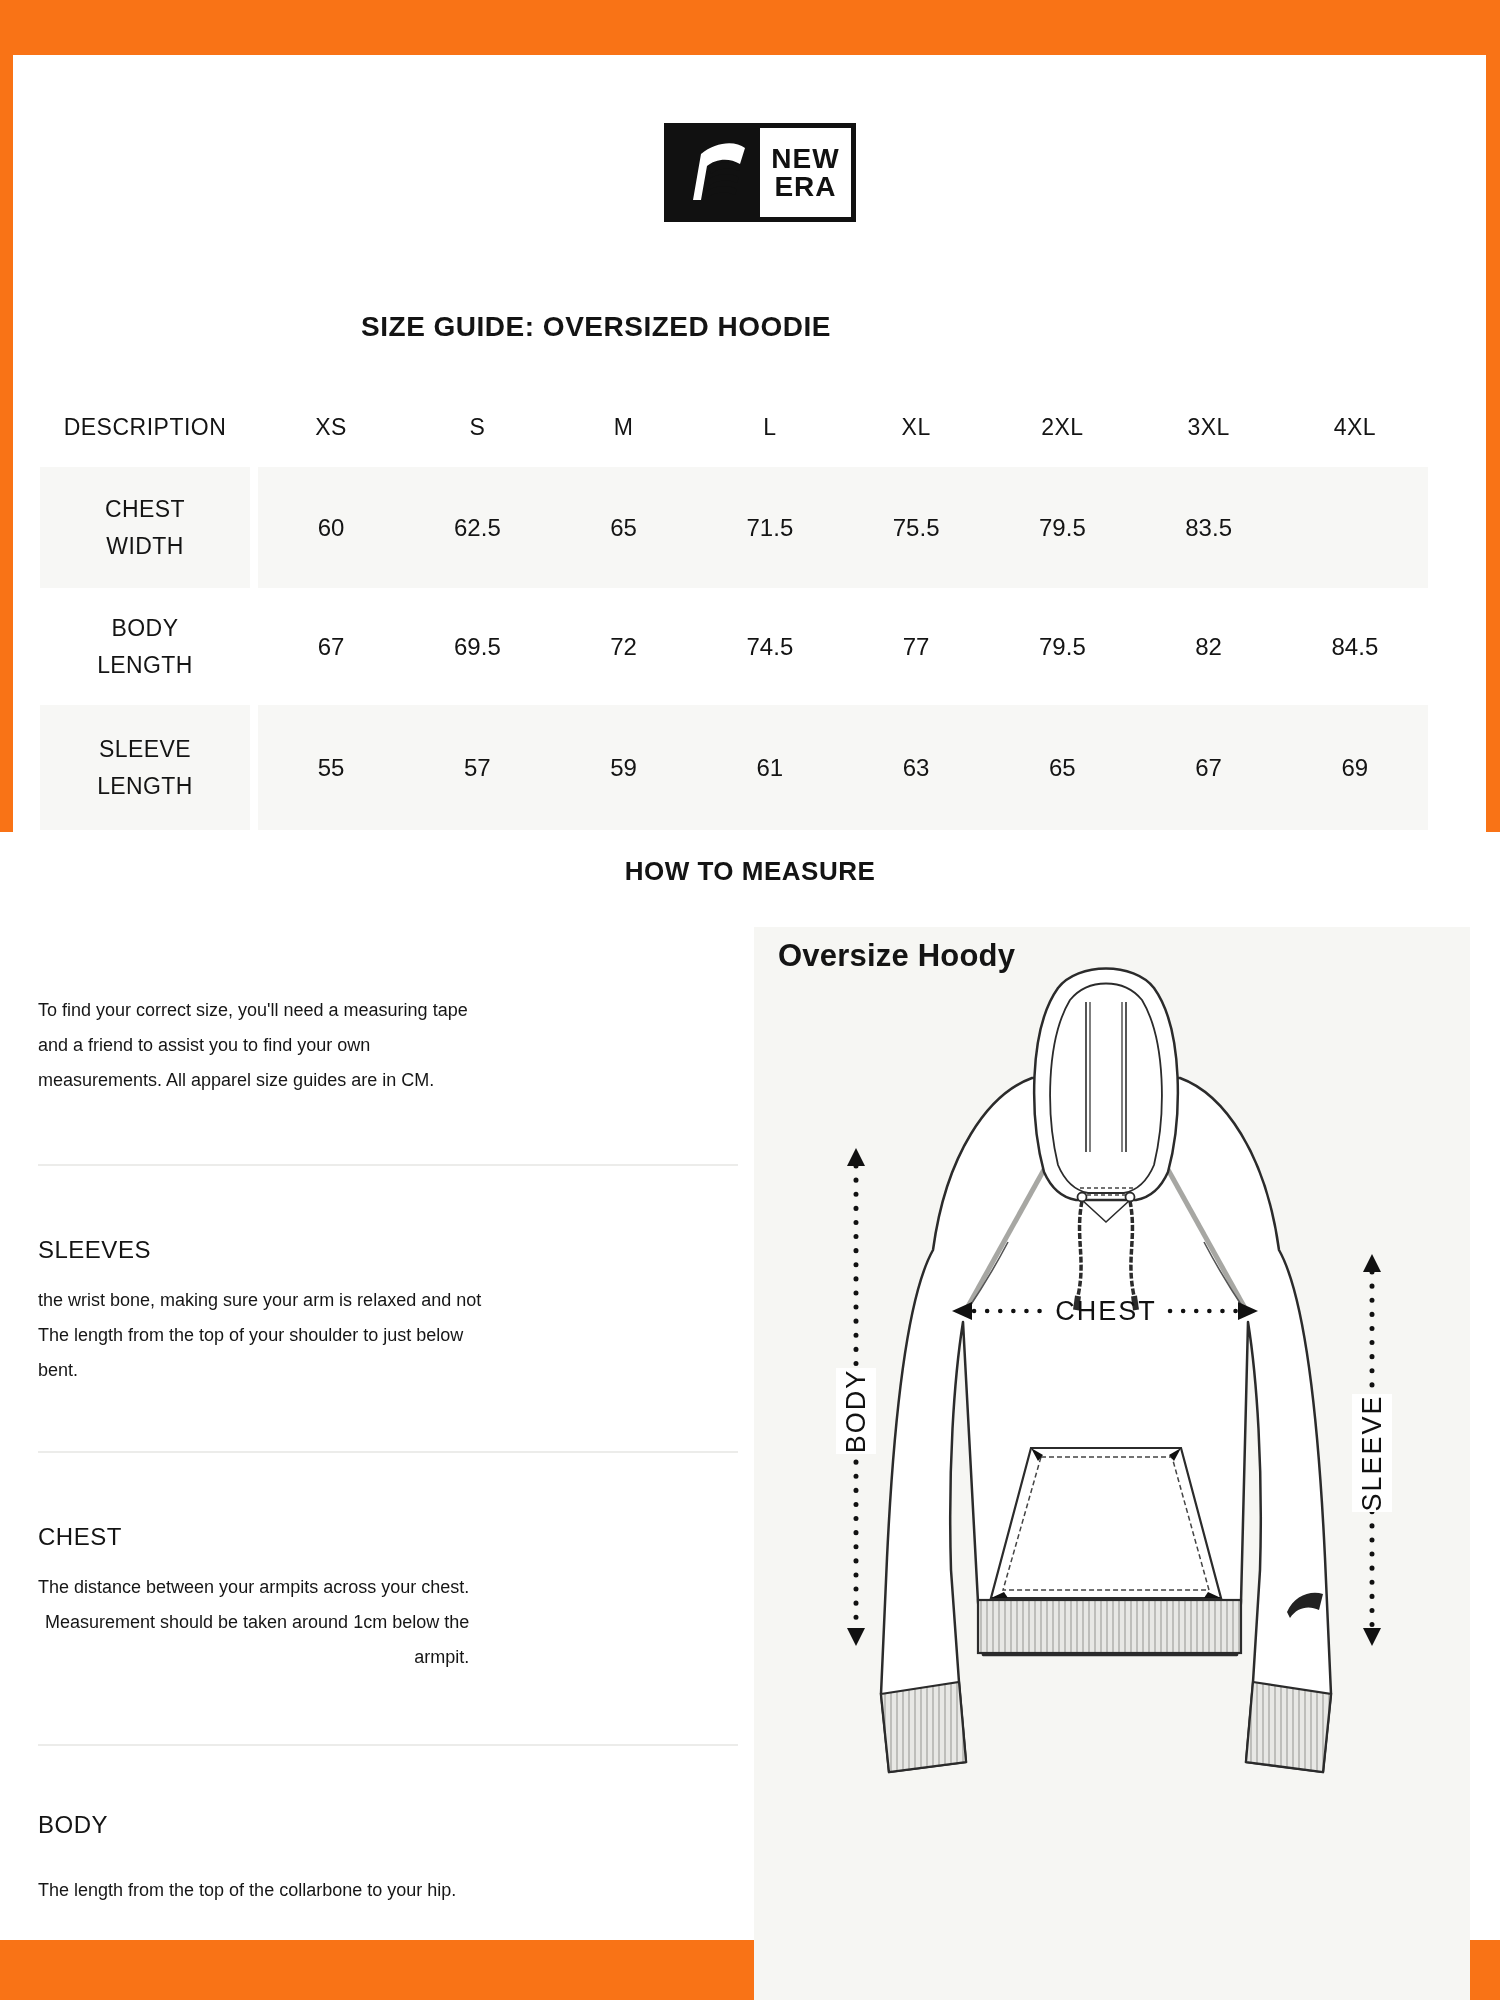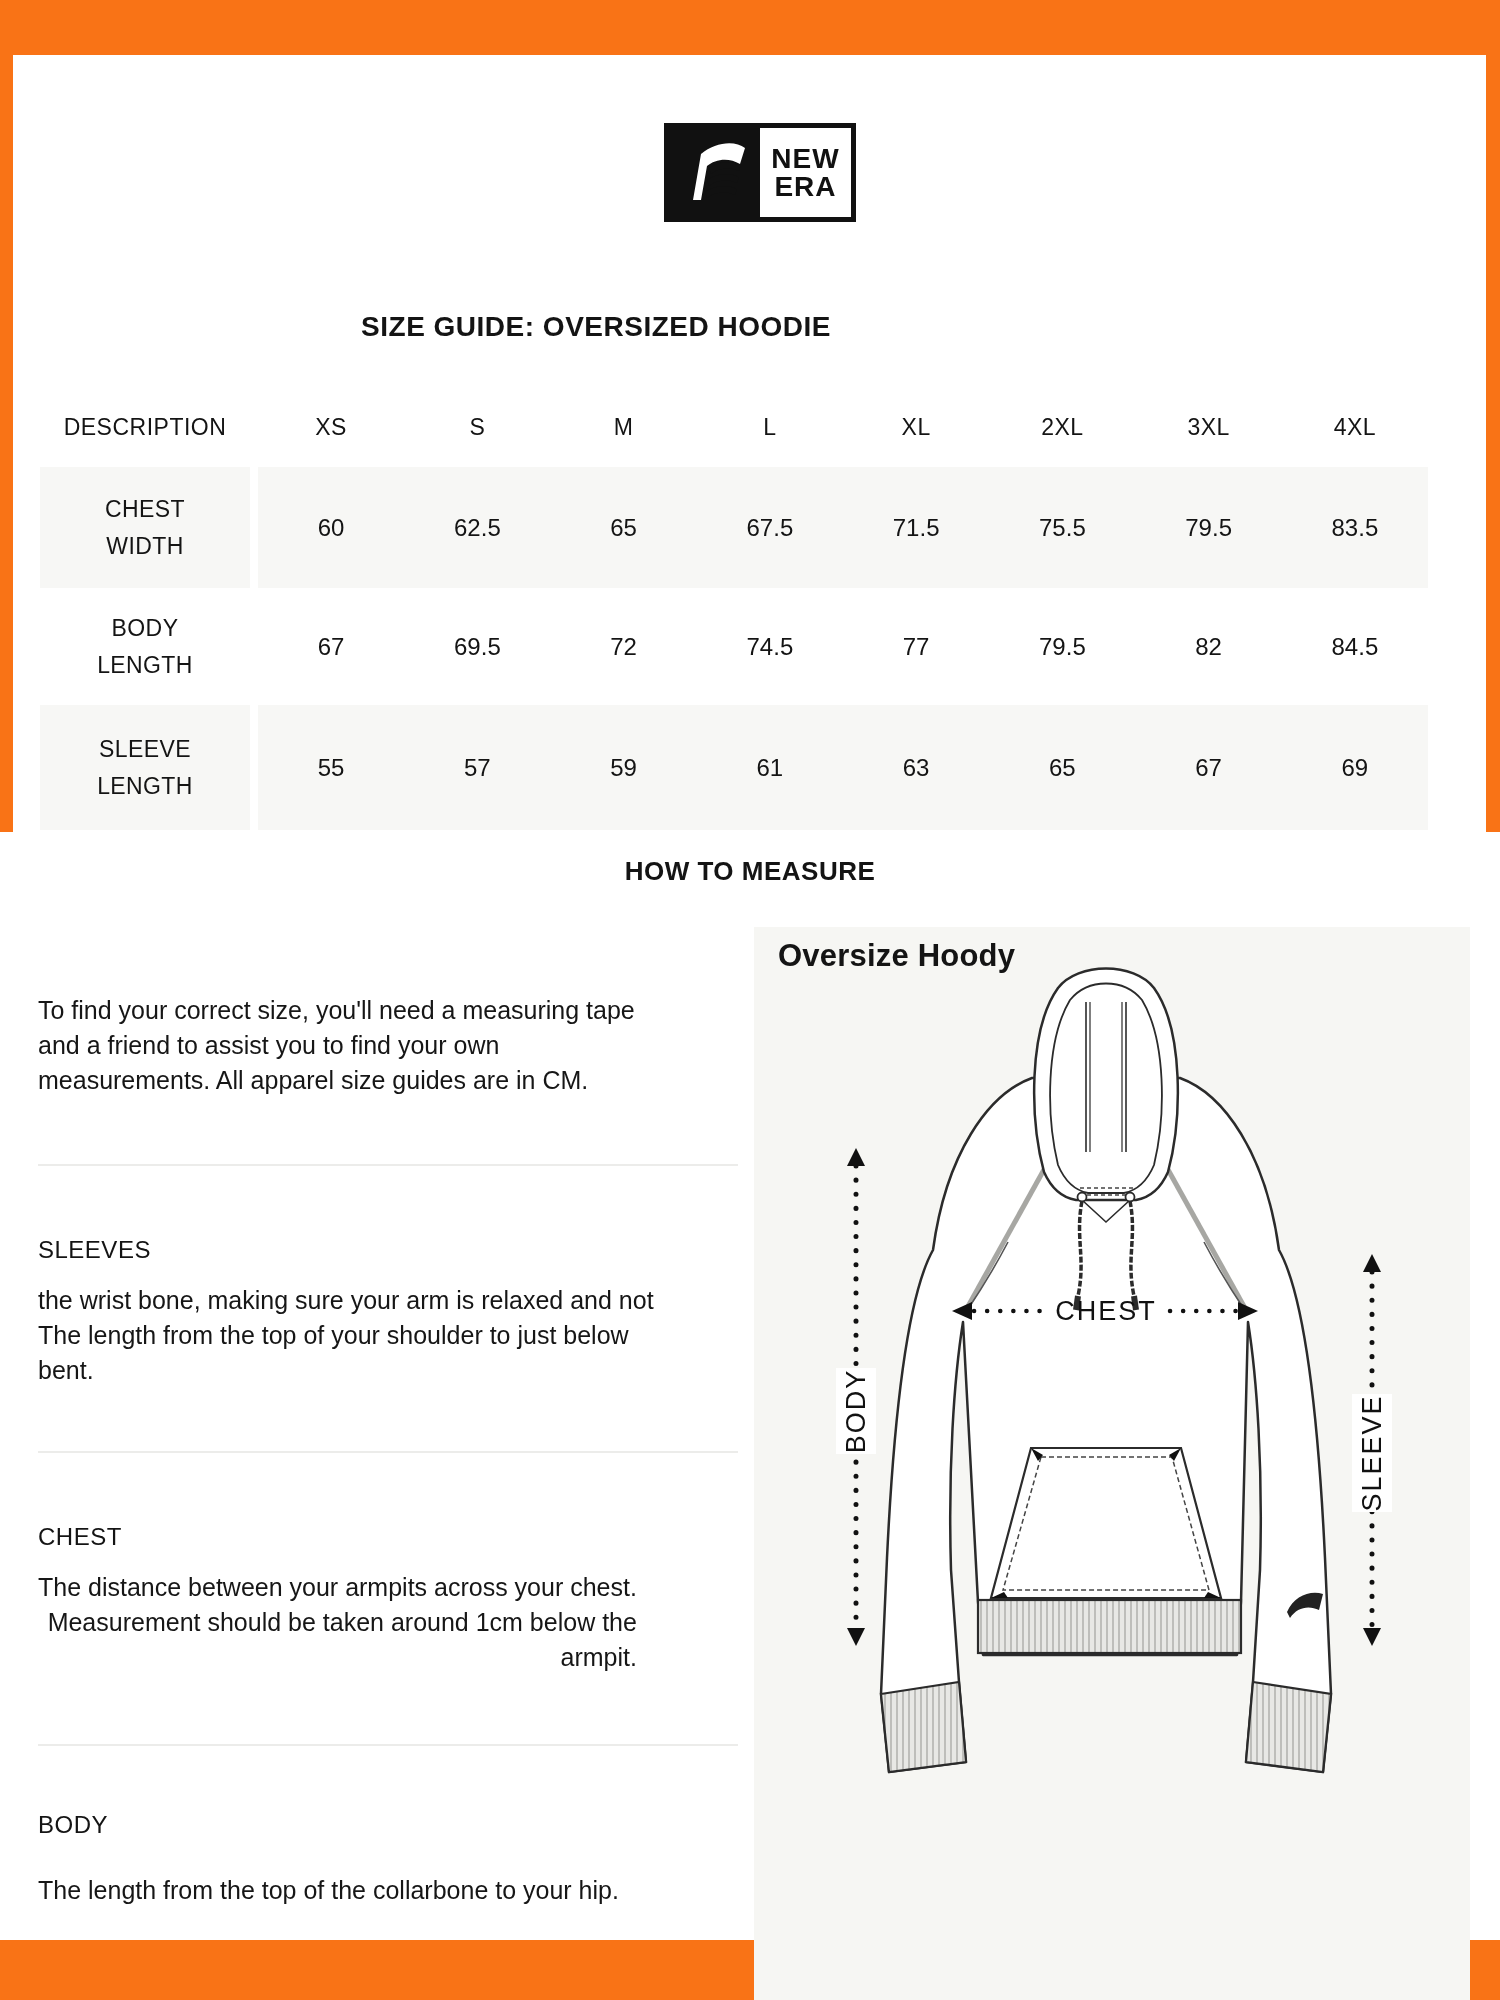--- a/index.html
+++ b/index.html
@@ -32,21 +32,21 @@
   .row1{height:121px;margin-top:8px;}
   .row2{height:117px;}
   .row3{height:125px;}
   .shaded .t-desc,.shaded .t-vals{background:#f7f7f5;}
   .rlabel{font-size:23px;font-weight:500;line-height:37px;letter-spacing:0.4px;text-align:center;}
   .t-vals .cell{font-size:24px;}
 
   .howto{position:absolute;left:0;top:856px;width:1500px;text-align:center;
          font-size:26px;font-weight:700;letter-spacing:0.5px;}
 
-  .para{position:absolute;left:38px;font-size:25px;line-height:35px;white-space:nowrap;color:#161616;}
+  .para{position:absolute;left:38px;font-size:18px;line-height:35px;white-space:nowrap;color:#161616;}
   .sect-head{position:absolute;left:38px;font-size:24px;font-weight:500;letter-spacing:0.5px;}
   .divider{position:absolute;left:38px;width:700px;height:2px;background:#ececea;}
 
   .panel-title{position:absolute;left:778px;top:938px;font-size:31px;font-weight:800;letter-spacing:0.2px;}
 
   .hoodie-svg{position:absolute;left:754px;top:927px;}
 </style>
 </head>
 <body>
 
@@ -91,21 +91,20 @@
     <div class="trow row1 shaded">
       <div class="t-desc">
         <div class="rlabel">CHEST</div>
         <div class="rlabel">WIDTH</div>
       </div>
       <div class="t-gap"></div>
       <div class="t-vals">
         <div class="cell">60</div>
         <div class="cell">62.5</div>
         <div class="cell">65</div>
-        <div class="cell">67.5</div>
         <div class="cell">71.5</div>
         <div class="cell">75.5</div>
         <div class="cell">79.5</div>
         <div class="cell">83.5</div>
       </div>
     </div>
 
     <div class="trow row2">
       <div class="t-desc">
         <div class="rlabel">BODY</div>

